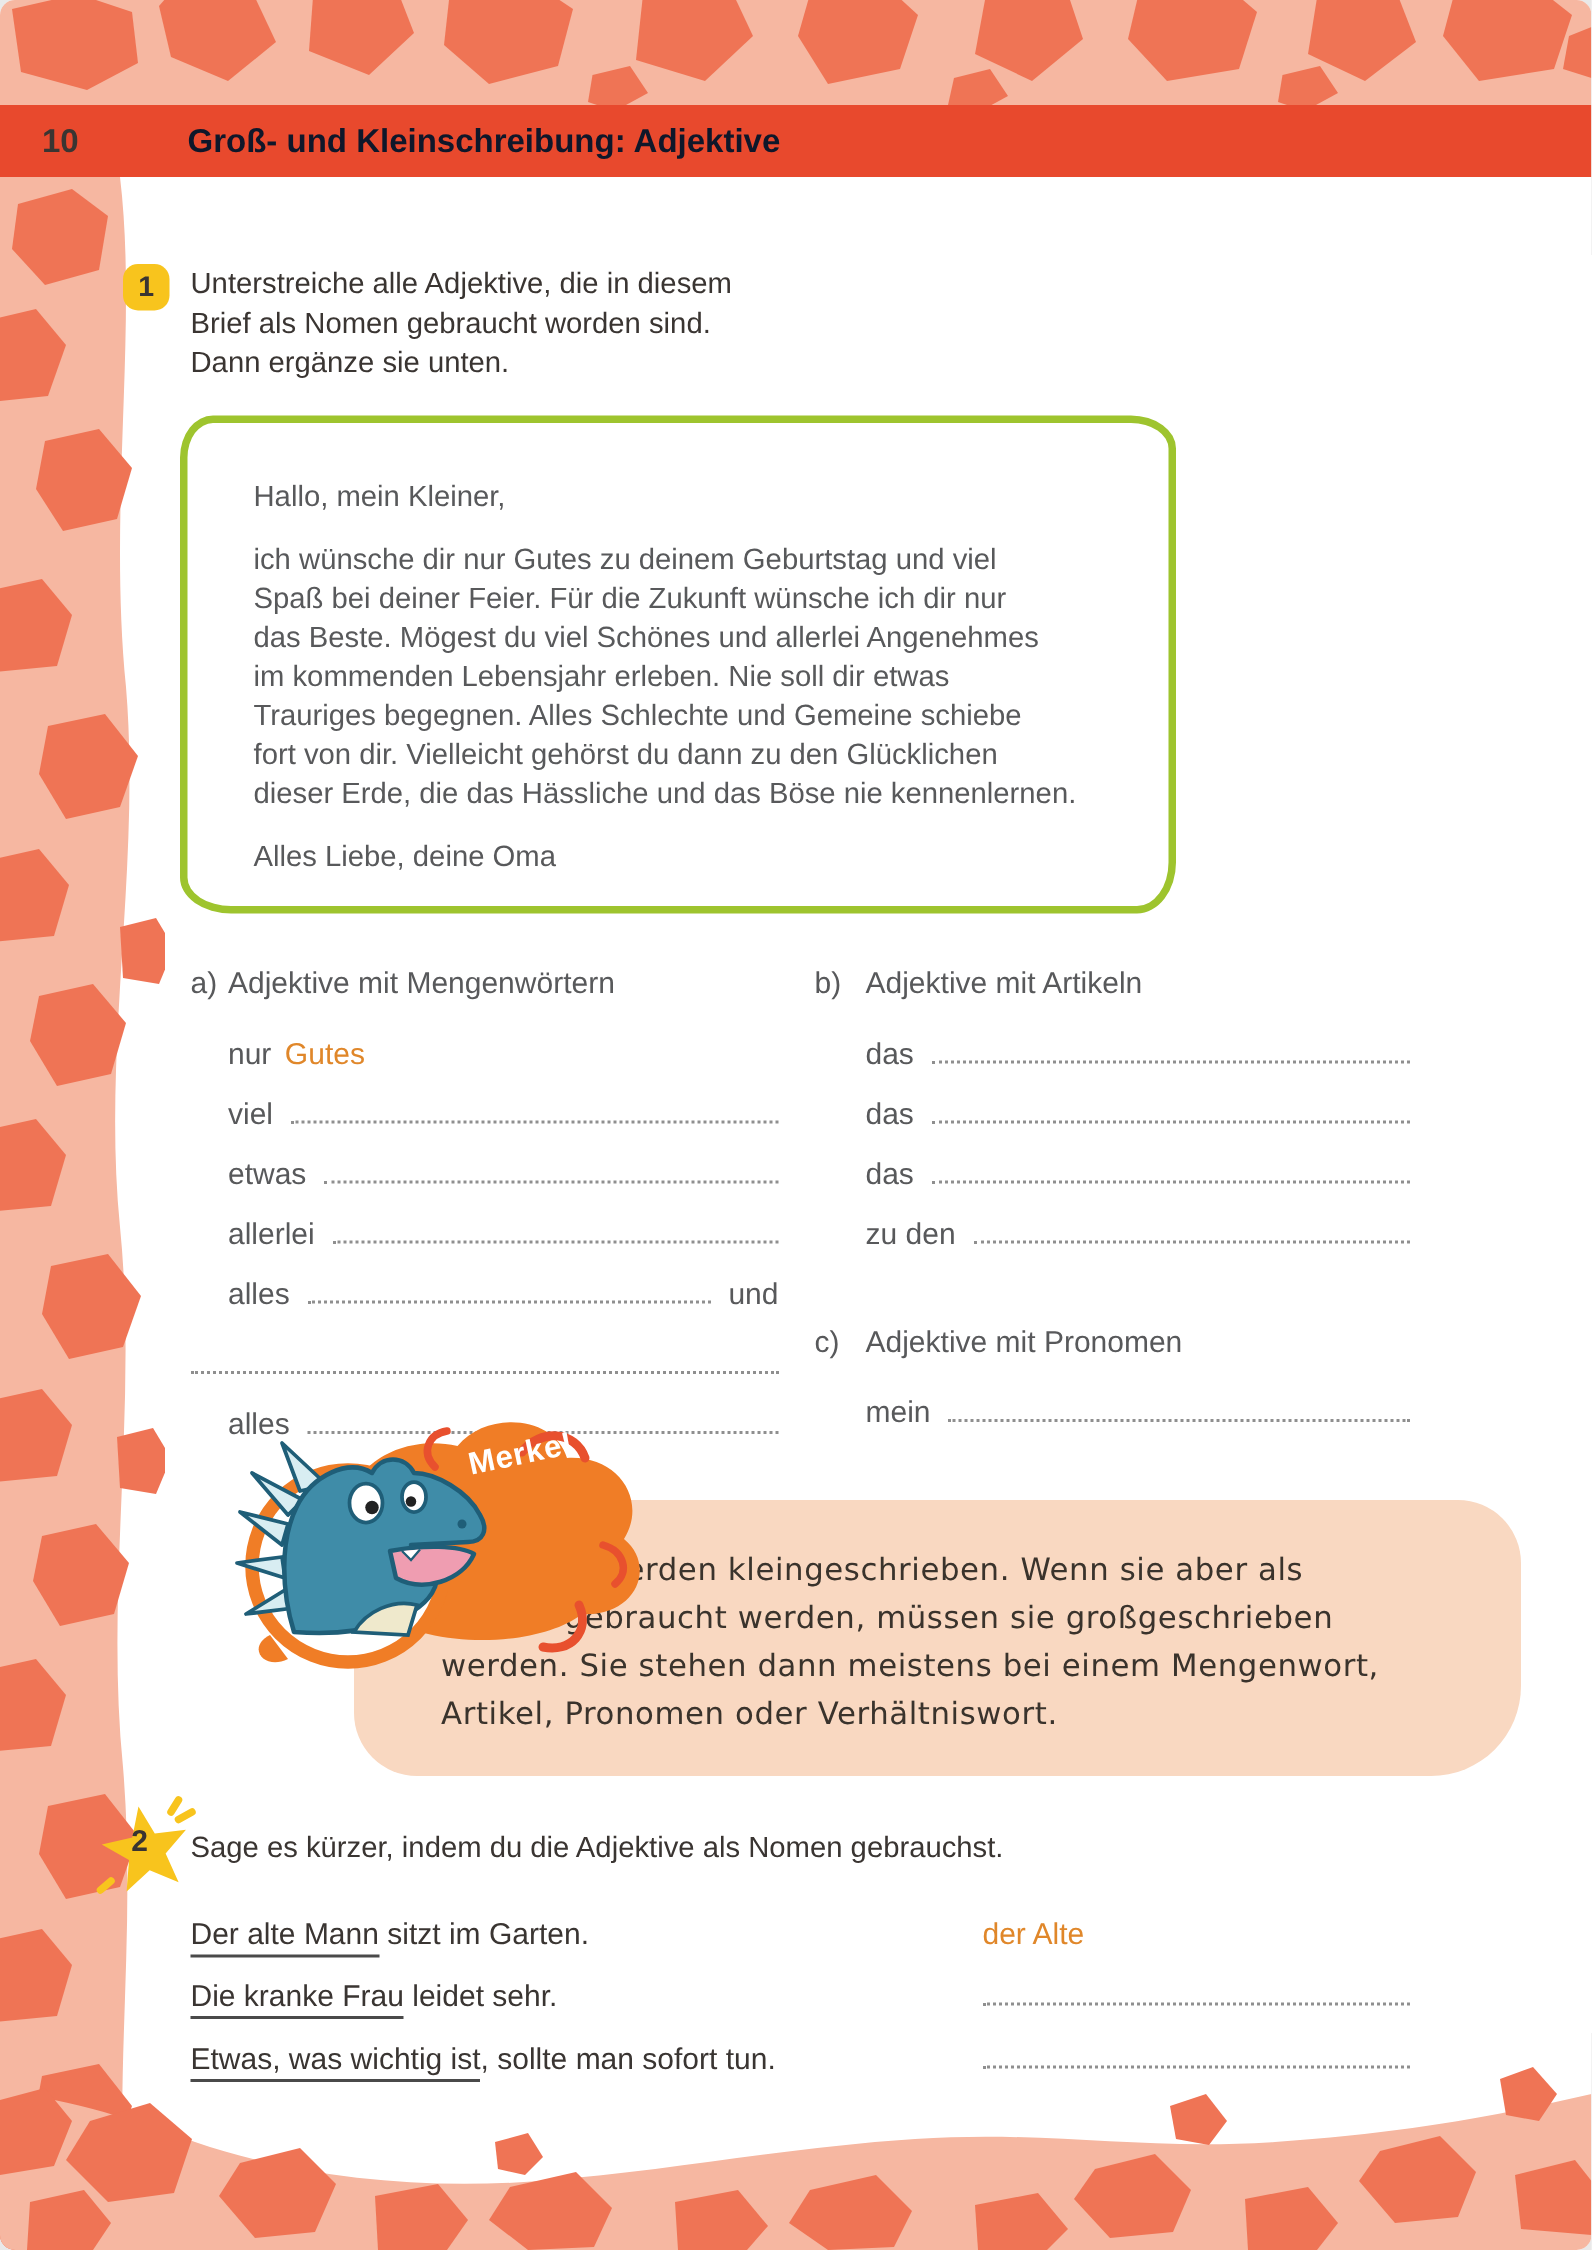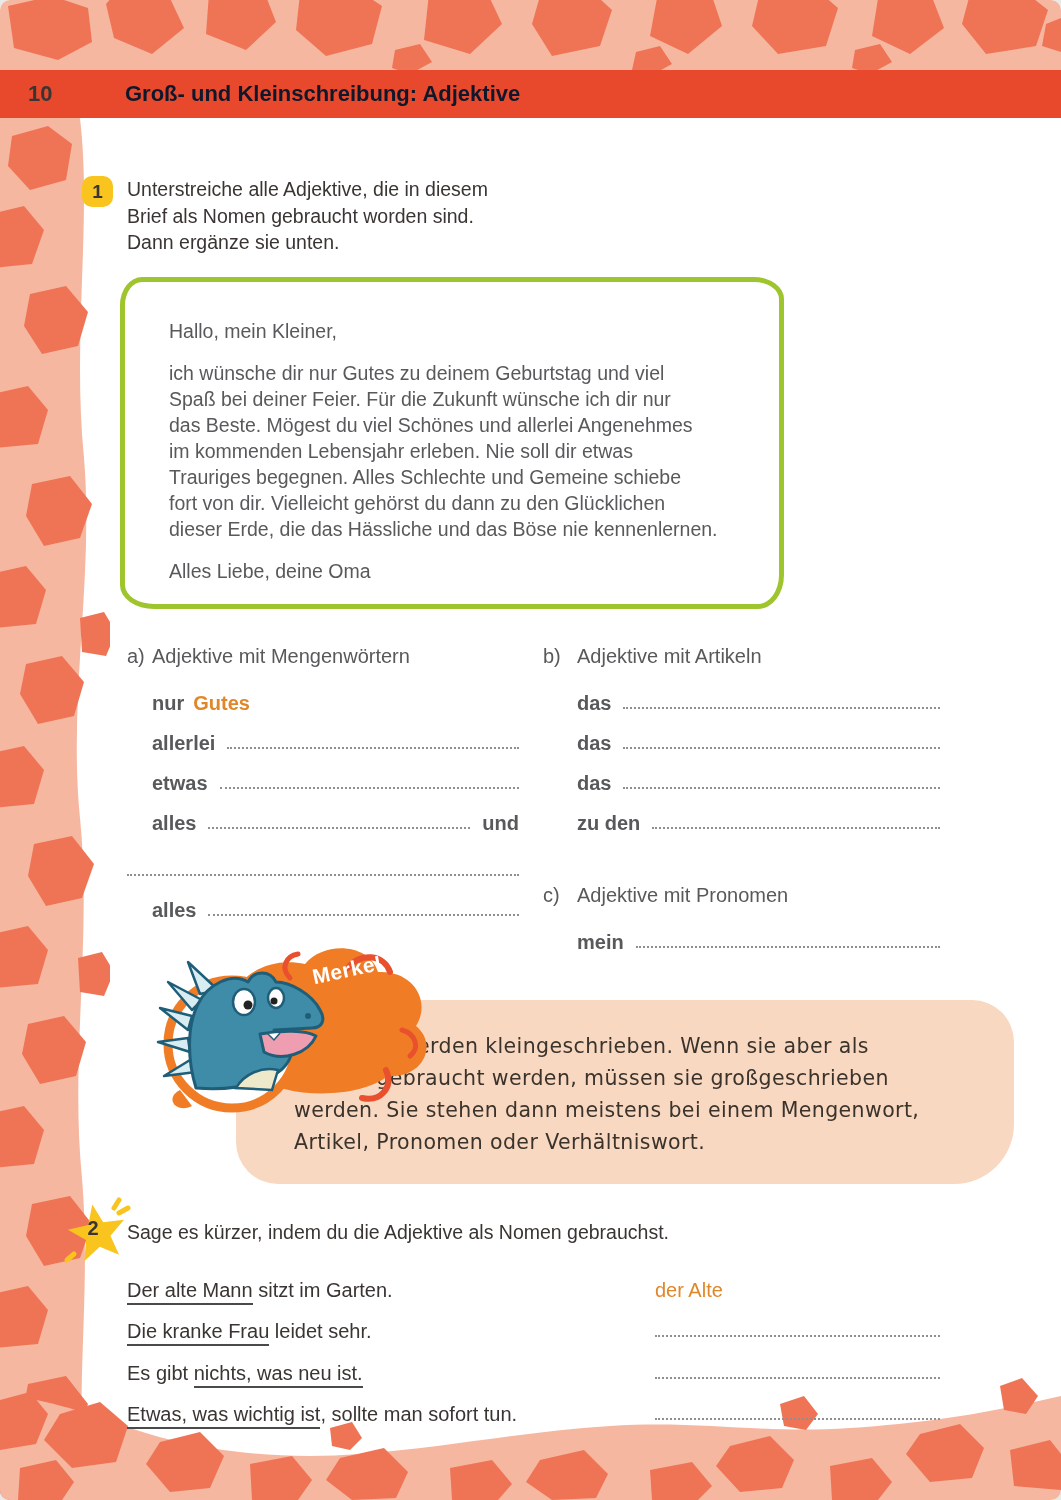--- a/index.html
+++ b/index.html
@@ -41,21 +41,21 @@
   }
   .letter .para{ margin-bottom:16px; }
 
   
   .col{ position:absolute; top:645px; }
   .col-a{ left:127px; width:392px; }
   .col-bc{ left:543px; width:397px; }
   .sec-head{ display:flex; color:#58595b; font-size:20px; height:30px; }
   .sec-head .lab{ width:25px; flex:0 0 auto; }
   .col-bc .sec-head .lab{ width:34px; }
-  .fill-row{ display:flex; align-items:flex-end; height:40px; margin-left:25px;font-weight:bold; }
+  .fill-row{ display:flex; align-items:flex-end; height:40px; margin-left:25px; }
   .col-bc .fill-row{ margin-left:34px;justify-content:center; }
   .fill-row.full{ margin-left:0; margin-top:7px; }
   .fill-row .w{ color:#58595b; font-size:20px; white-space:pre; }
   .dots{ flex:1; margin:0 0 6px 12px; border-bottom:2.5px dotted #8f8f8f; height:2px; }
   .fill-row.full .dots{ margin-left:0; }
   .ans{ color:#e0872a; font-size:20px; margin-left:9px; }
   .suf{ color:#58595b; font-size:20px; margin-left:12px; }
   .c-block{ margin-top:49px; }
 
   
@@ -187,25 +187,29 @@
     <div class="col col-a">
       <div class="sec-head">
         <span class="lab">a)</span>
         <span>Adjektive mit Mengenwörtern</span>
       </div>
       <div class="fill-row">
         <span class="w">nur</span>
         <span class="ans">Gutes</span>
       </div>
       <div class="fill-row">
+        <span class="w">viel</span>
+        <span class="dots"></span>
+      </div>
+      <div class="fill-row">
+        <span class="w">etwas</span>
+        <span class="dots"></span>
+      </div>
+      <div class="fill-row">
         <span class="w">allerlei</span>
-        <span class="dots"></span>
-      </div>
-      <div class="fill-row">
-        <span class="w">etwas</span>
         <span class="dots"></span>
       </div>
       <div class="fill-row">
         <span class="w">alles</span>
         <span class="dots"></span>
         <span class="suf">und</span>
       </div>
       <div class="fill-row full">
         <span class="dots"></span>
       </div>
@@ -304,26 +308,20 @@
             <span class="anstext">der Alte</span>
           </span>
       </div>
       <div class="t2row">
         <span class="sentence"><span></span><span class="u">Die kranke Frau</span><span> leidet sehr.</span></span>
         <span class="t2ans">
             <span class="ansdots"></span>
           </span>
       </div>
       <div class="t2row">
-        <span class="sentence"><span>Es gibt </span><span class="u">nichts, was neu ist.</span><span></span></span>
-        <span class="t2ans">
-            <span class="ansdots"></span>
-          </span>
-      </div>
-      <div class="t2row">
         <span class="sentence"><span></span><span class="u">Etwas, was wichtig ist</span><span>, sollte man sofort tun.</span></span>
         <span class="t2ans">
             <span class="ansdots"></span>
           </span>
       </div>
     </div>
 
   </div>
 </div>
 

